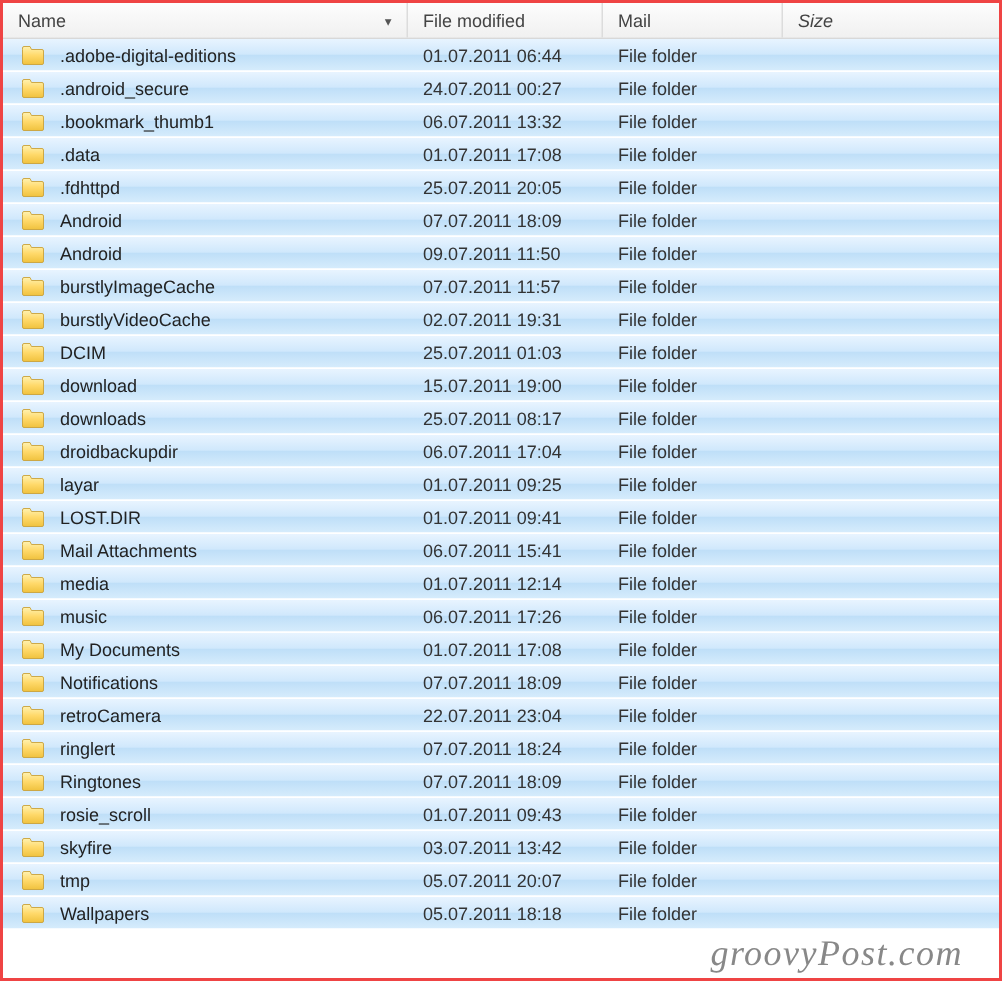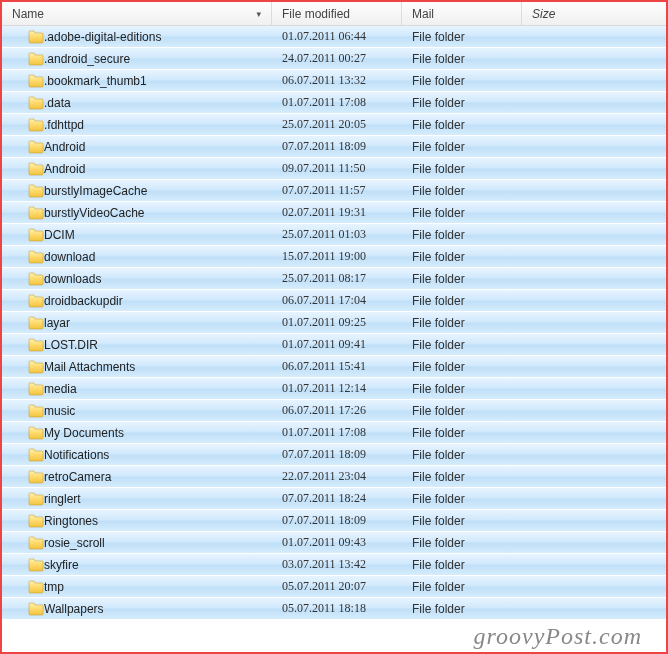--- a/index.html
+++ b/index.html
@@ -55,30 +55,29 @@
       height: 22px;
       align-items: center;
       background: linear-gradient(to bottom, #e8f4ff 0%, #d0e8fc 48%, #bfdff8 52%, #d6ecfc 100%);
       border-bottom: 1px solid #fff;
       color: #222;
     }
     .cell-name {
       width: 270px;
       display: flex;
       align-items: center;
-      padding-left: 26px;
-      gap: 0;
+      padding-left: 12px;
+      gap: 10px;
       white-space: nowrap;
       overflow: hidden;
     }
     .cell-date {
       width: 130px;
       padding-left: 10px;
       color: #333;
-      font-family: Liberation Serif, serif;
     }
     .cell-type {
       width: 120px;
       padding-left: 10px;
       color: #333;
     }
     .cell-size {
       flex: 1;
       padding-left: 10px;
     }

